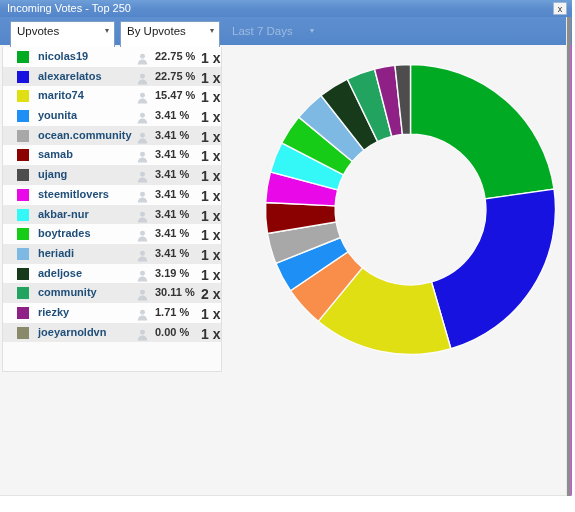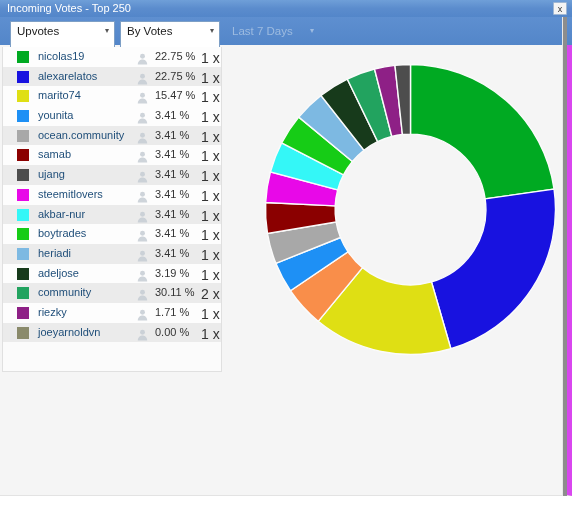--- a/index.html
+++ b/index.html
@@ -10,21 +10,21 @@
     -webkit-font-smoothing:none;
   }
   #app{
     position:absolute;left:0;top:0;width:575px;height:512px;
     background:#ffffff;
   }
   
   .panel{
     position:absolute;left:0;top:0;width:572px;height:496px;
     background:#f5f5f5;
-    border-right:5px solid #d946ef;
+    border-right:1px solid #d946ef;
     border-bottom:1px solid #e3e3e3;
     box-sizing:border-box;
   }
   
   .titlebar{
     position:absolute;left:0;top:0;width:572px;height:17px;
     background:linear-gradient(to bottom,#6f9fd8 0%,#5b8ccd 50%,#5386c9 100%);
     box-sizing:border-box;
   }
   .titlebar-text{
@@ -69,20 +69,21 @@
   #combo-period{left:225px;width:95px;}
 
   
   .listpanel{
     position:absolute;left:2px;top:47px;width:220px;height:325px;
     background:#fbfbfb;
     border:1px solid #e0e0e0;
     border-top:none;
     box-sizing:border-box;
     overflow:hidden;
+    font-weight:bold;
   }
   .row{
     position:relative;height:19.7px;width:100%;
     box-sizing:border-box;
   }
   .row.alt{background:#ebebeb;}
   .row.plain{background:#fdfdfd;}
   .swatch{
     position:absolute;left:14px;top:4px;width:12px;height:12px;
   }
@@ -129,21 +130,21 @@
       <div class="titlebar-text">Incoming Votes - Top 250</div>
       <div class="close-btn">x</div>
     </div>
 
     <div class="toolbar">
       <div class="combo" id="combo-upvotes">
         <span>Upvotes</span>
         <span class="arrow">▾</span>
       </div>
       <div class="combo" id="combo-weight">
-        <span>By Votes</span>
+        <span>By Upvotes</span>
         <span class="arrow">▾</span>
       </div>
       <div class="combo disabled" id="combo-period">
         <span>Last 7 Days</span>
         <span class="arrow">▾</span>
       </div>
     </div>
 
     <div class="listpanel" id="voter-list">
         <div class="row plain">

